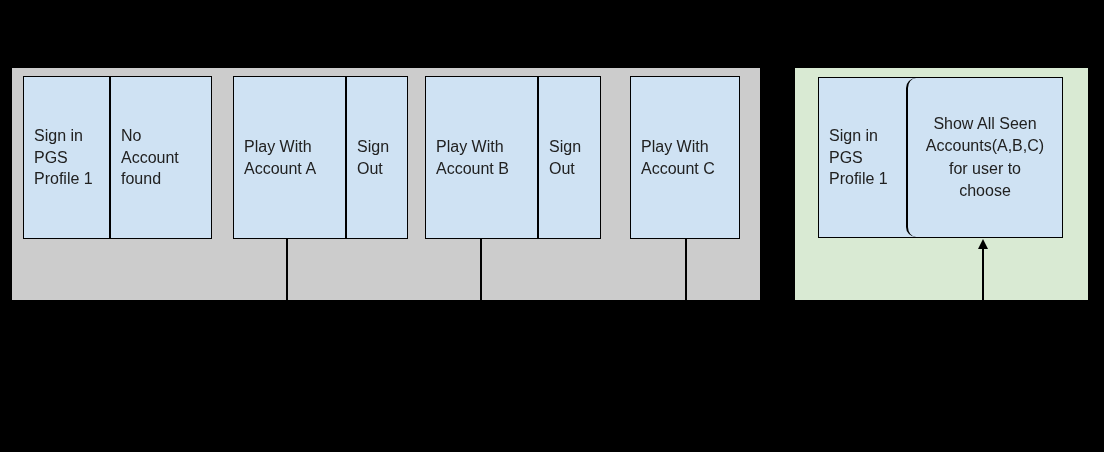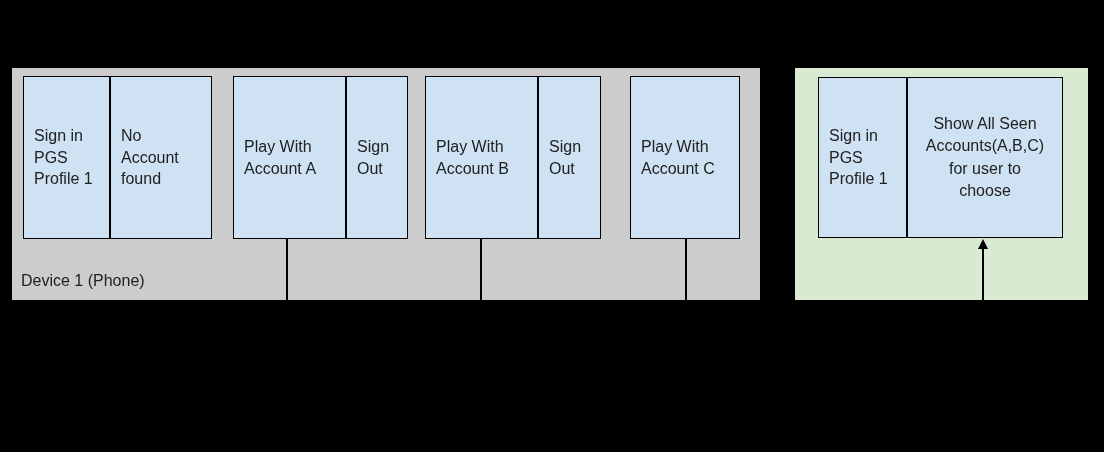--- a/index.html
+++ b/index.html
@@ -49,20 +49,21 @@
     padding: 6px 4px 6px 10px;
   }
   .cell + .cell {
     border-left: 2px solid #000000;
   }
   .cell.center {
     justify-content: center;
     text-align: center;
     padding: 4px 0;
     line-height: 22.5px;
+    border-radius: 10px;
   }
   .cell.grow { flex: 1; }
   
   #d1-box1 { left: 11px;  width: 189px; }
   #d1-box1 .c1 { width: 85px; }
   #d1-box2 { left: 221px; width: 175px; }
   #d1-box2 .c1, #d1-box3 .c1 { width: 111px; }
   #d1-box3 { left: 413px; width: 176px; }
   #d1-box4 { left: 618px; width: 110px; }
   
@@ -134,21 +135,20 @@
 
   <div class="shape" id="d1-box4">
     <div class="cell grow">Play With
 Account C</div>
   </div>
 
   <div class="connector-line" id="conn-a"></div>
   <div class="connector-line" id="conn-b"></div>
   <div class="connector-line" id="conn-c"></div>
 
-  <div class="device-label">Device 1 (Phone)</div>
 </div>
 
 <div class="device-panel" id="device2">
 
   <div class="shape" id="d2-box1">
     <div class="cell c1">Sign in
 PGS
 Profile 1</div>
     <div class="cell grow center">Show All Seen
 Accounts(A,B,C)

